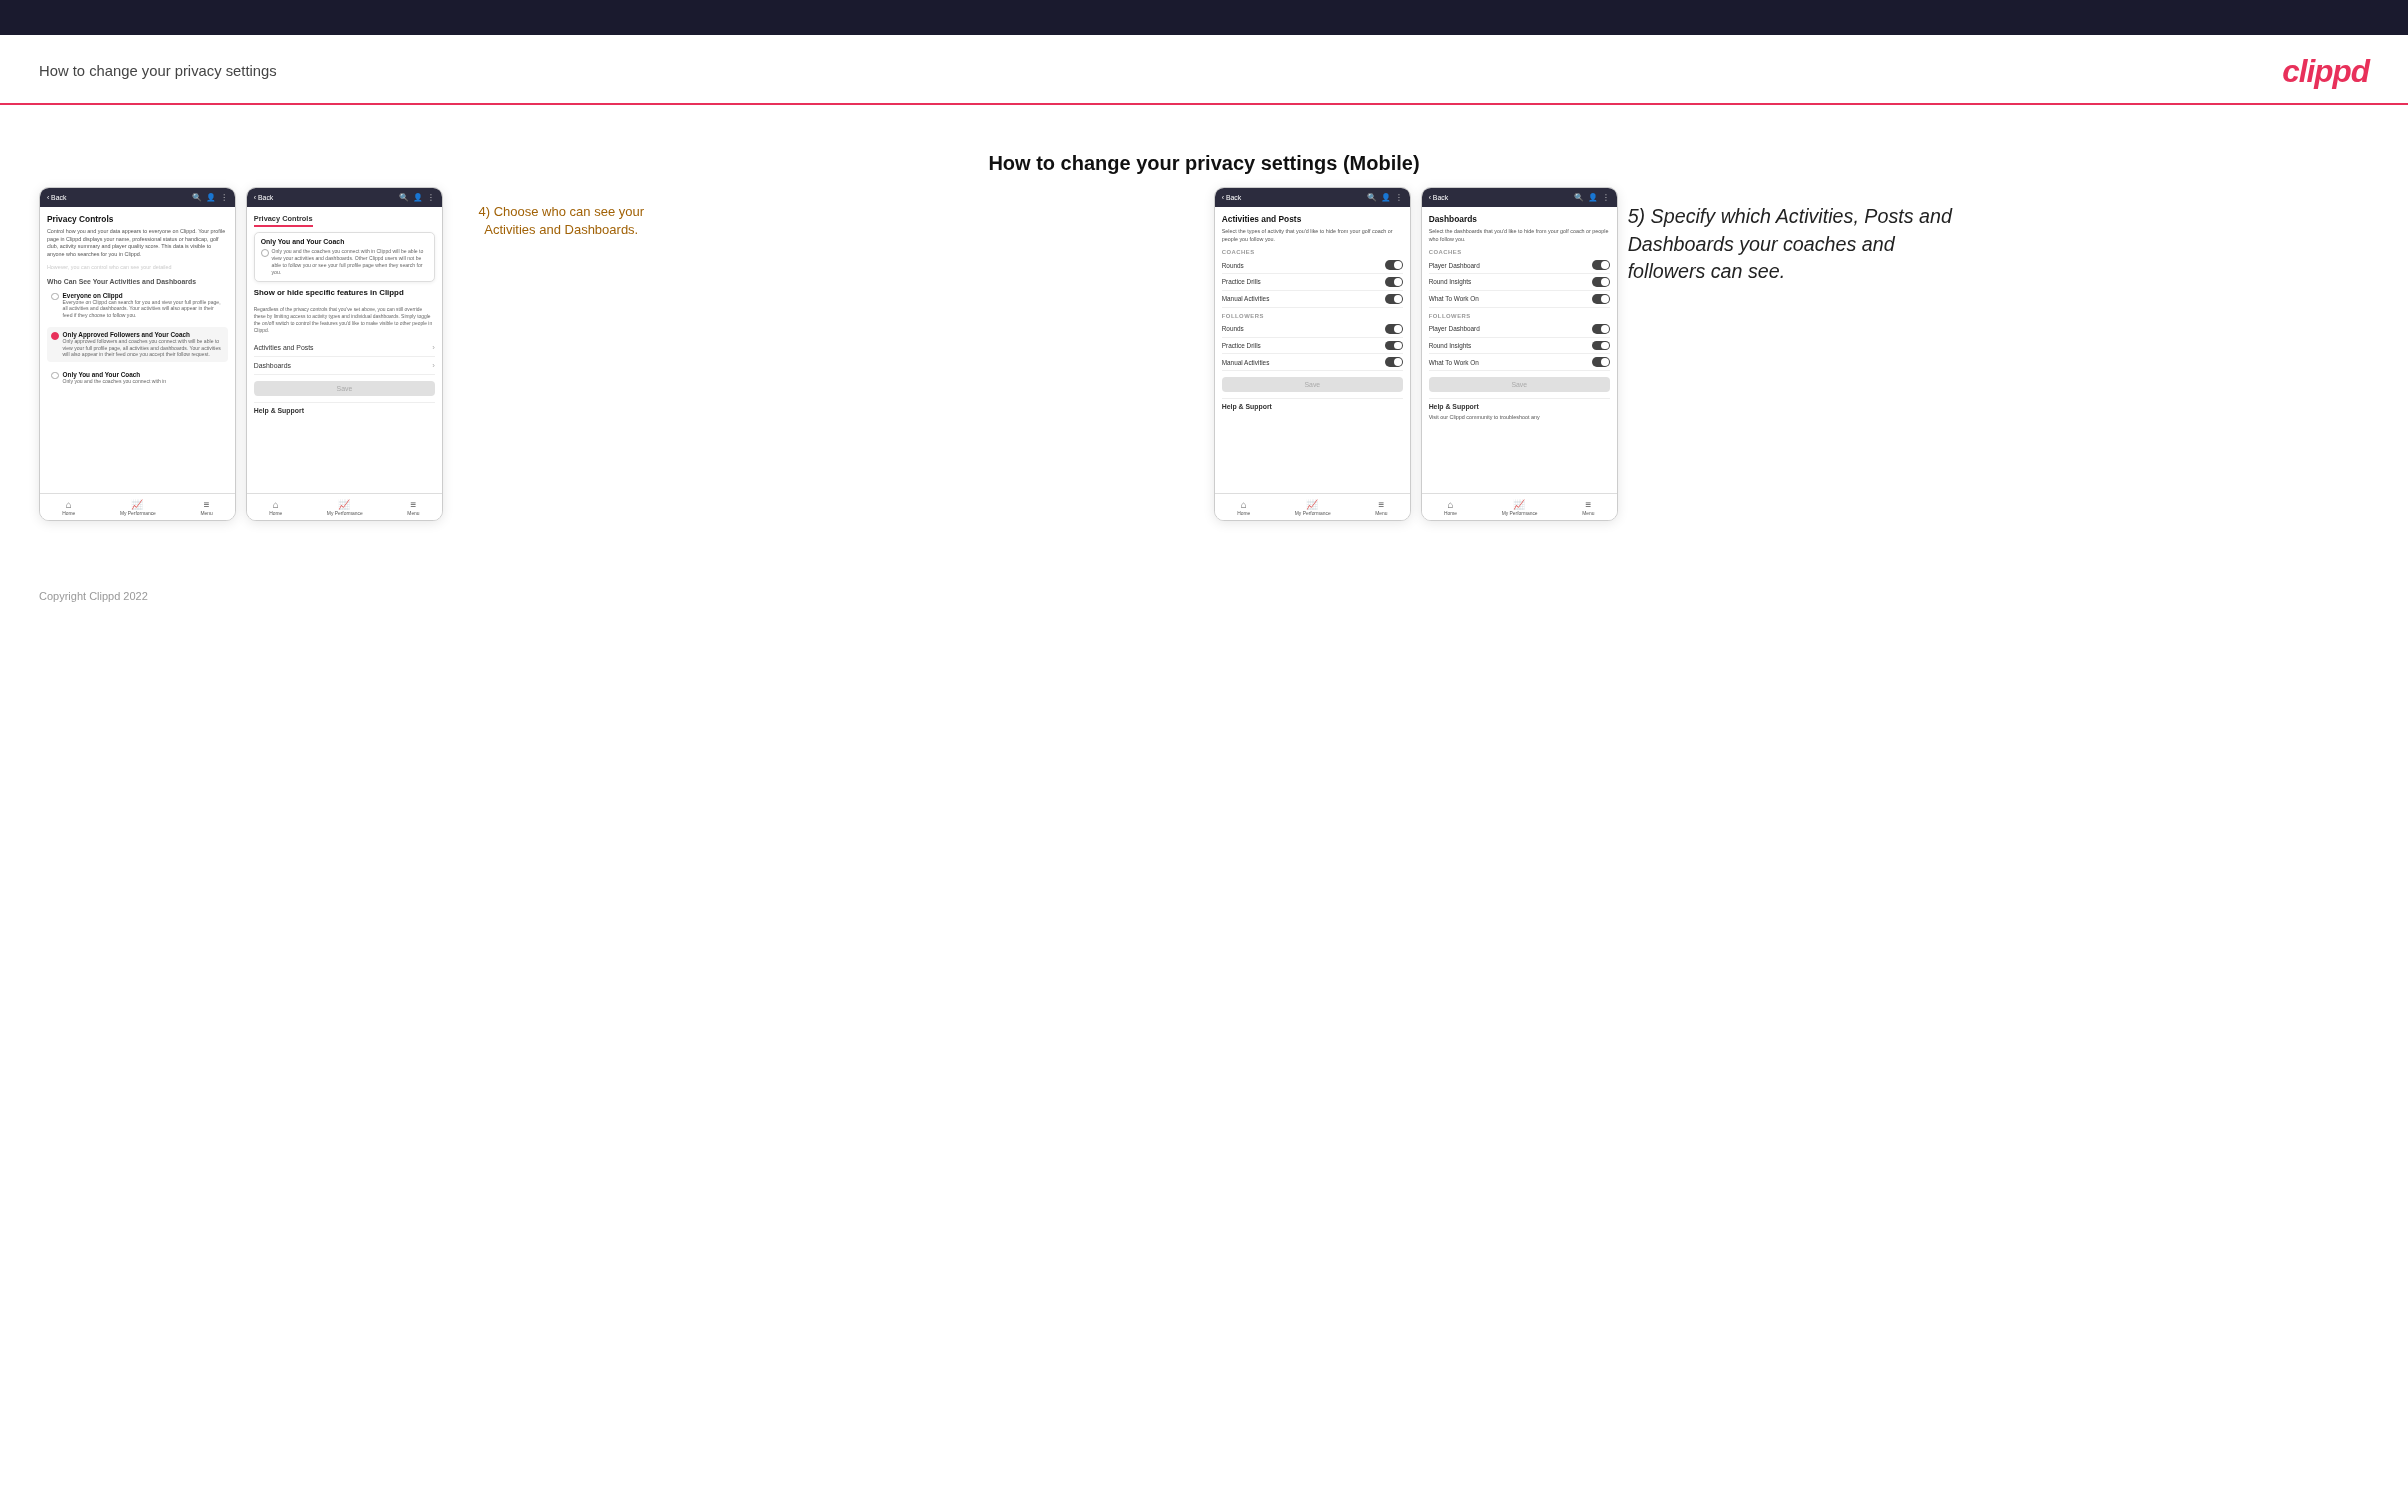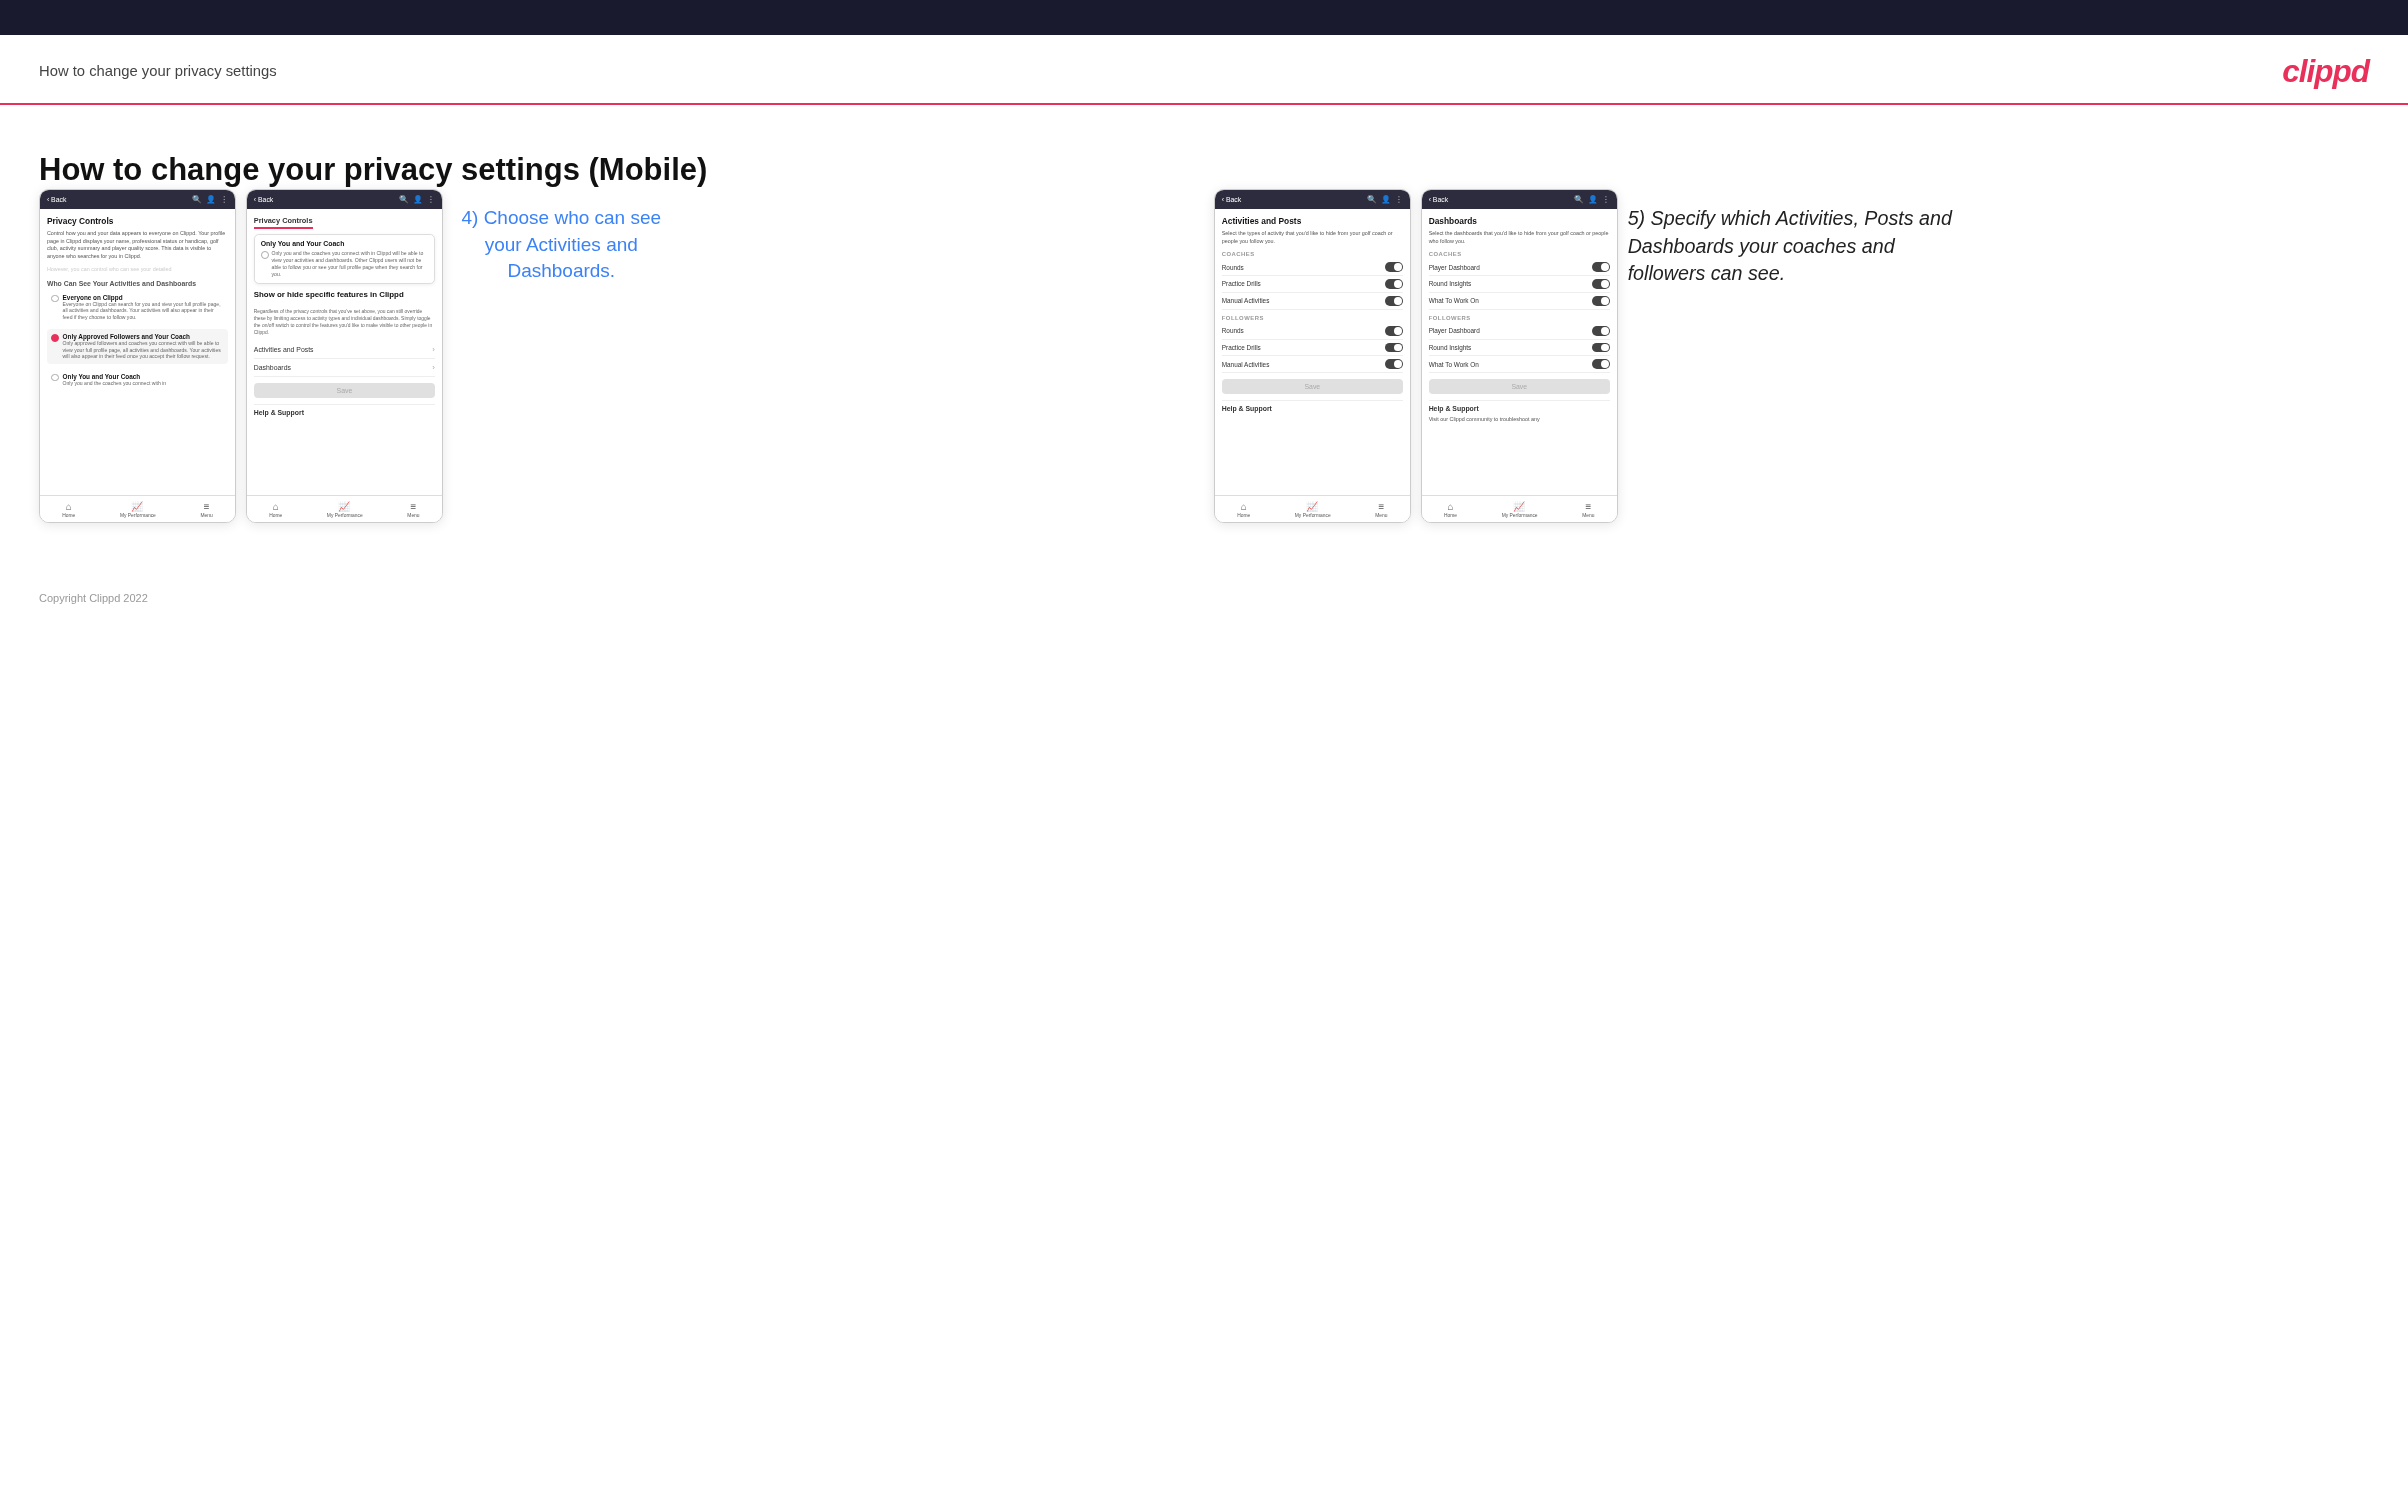--- a/index.html
+++ b/index.html
@@ -36,24 +36,25 @@
       color: #e8305a;
       letter-spacing: -1px;
       font-style: italic;
     }
 
     
     .main {
       padding: 47px 39px 39px 39px;
     }
     .page-title {
-      font-size: 31px;
+      font-size: 20px;
       font-weight: 800;
       color: #111;
-      margin-bottom: 1px;
+      margin-bottom: 12px;
+      text-align: center;
     }
     .page-subtitle {
       font-size: 19.7px;
       color: #333;
       margin-bottom: 39px;
     }
 
     
     .mockup-block {
       flex: 1;
@@ -306,22 +307,22 @@
       font-size: 9.9px;
       color: #555;
     }
     .bottom-nav-label {
       font-size: 4.9px;
       color: #555;
     }
 
     
     .mockup-caption {
-      font-size: 19px;
-      color: #3b82f6;
+      font-size: 13px;
+      color: #a16207;
       text-align: center;
       margin-top: 15.8px;
       max-width: 217px;
       line-height: 1.4;
     }
 
     
     .caption-large {
       font-size: 19.7px;
       font-weight: 400;

